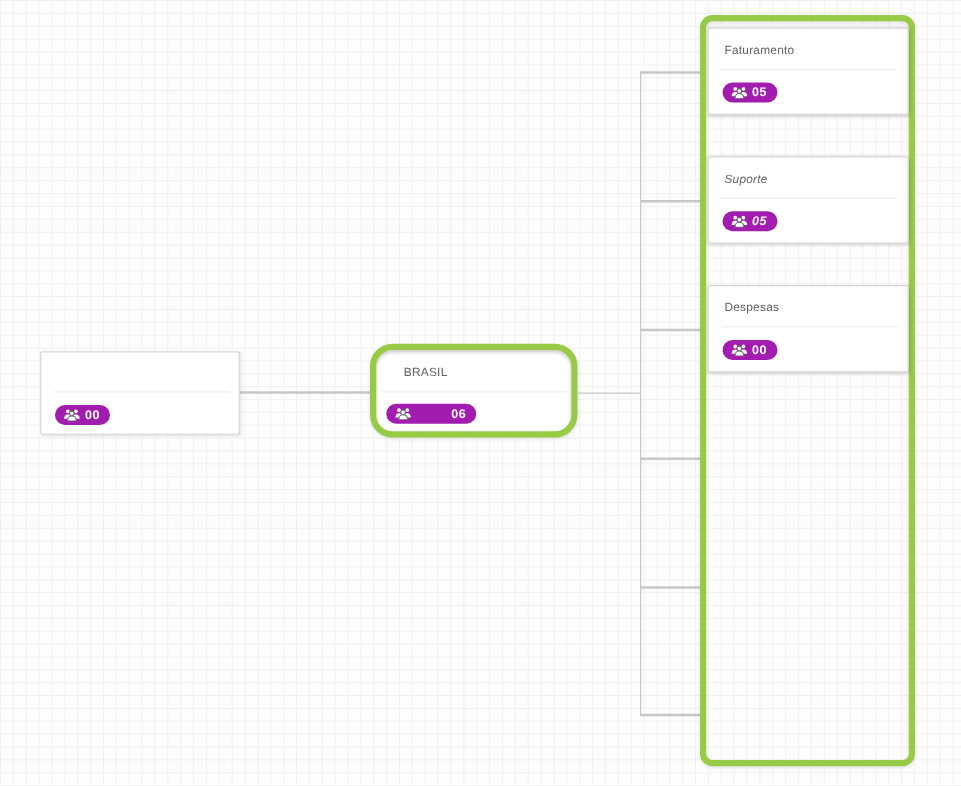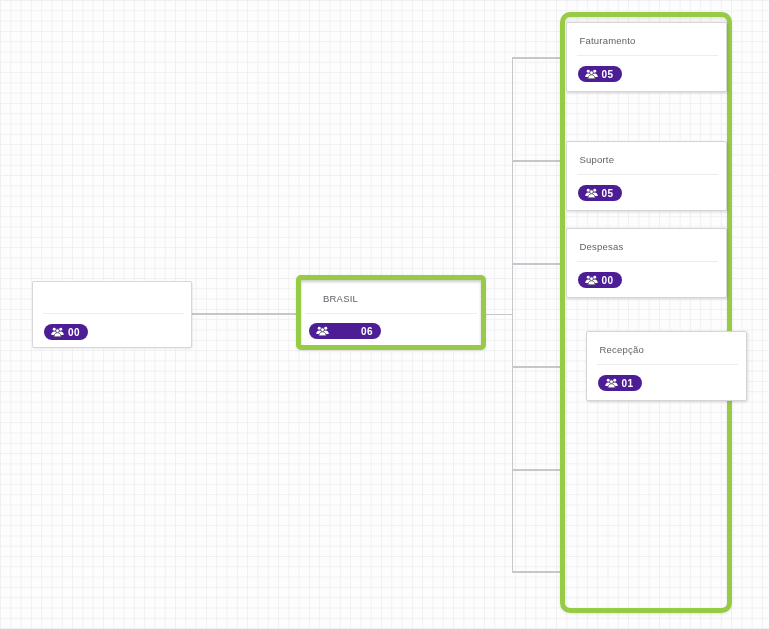--- a/index.html
+++ b/index.html
@@ -41,21 +41,21 @@
     height: 0;
   }
   .badge {
     position: absolute;
     height: 16px;
     display: inline-flex;
     align-items: center;
     gap: 4px;
     padding: 0 8px 0 7px;
     border-radius: 9px;
-    background: #4c1d95;
+    background: #a21caf;
     color: #ffffff;
     font-size: 10px;
     font-weight: bold;
     letter-spacing: 0.5px;
     box-sizing: border-box;
   }
   .badge svg { display: block; }
 
   
   .root-node {
@@ -68,24 +68,24 @@
     box-shadow: 1px 1px 2px rgba(0,0,0,0.07);
     box-sizing: border-box;
   }
   .root-node .divider { top: 31px; left: 10px; right: 7px; }
   .root-node .badge   { left: 11px; top: 42px; }
 
   
   .selected-node {
     position: absolute;
     left: 296px; top: 275px;
-    width: 190px; height: 75px;
+    width: 166px; height: 75px;
     background: #ffffff;
     border: 5px solid #97cb45;
-    border-radius: 5px;
+    border-radius: 18px;
     box-sizing: border-box;
     box-shadow: inset 0 2px 3px rgba(0,0,0,0.20), 0 1px 3px rgba(0,0,0,0.10);
   }
   .selected-node .node-title { left: 22px; top: 13px; }
   .selected-node .divider    { top: 33px; left: 4px; right: 4px; }
   .selected-node .badge      { left: 8px; top: 43px; gap: 32px; }
 
   
   .group {
     position: absolute;
@@ -104,21 +104,21 @@
     border: 1px solid #d5d5d8;
     border-radius: 2px;
     box-shadow: 1px 1px 3px rgba(0,0,0,0.14);
     box-sizing: border-box;
   }
   .dept-card .node-title { left: 13px; top: 12px; }
   .dept-card .divider    { top: 32px; left: 10px; right: 8px; }
   .dept-card .badge      { left: 11px; top: 43px; }
 
   .dept-card:nth-of-type(1) { top: 5px;   }
-  .dept-card:nth-of-type(2) { top: 124px; }
+  .dept-card:nth-of-type(2) { top: 108px; font-style: italic; }
   .dept-card:nth-of-type(3) { top: 211px; }
   .dept-card:nth-of-type(4) { top: 314px; margin-left: 20px; }
   .dept-card:nth-of-type(5) { top: 417px; }
   .dept-card:nth-of-type(6) { top: 520px; }
 </style>
 </head>
 <body>
 
 <div class="canvas">
 
@@ -219,33 +219,16 @@
             <path d="M10.4,12.2 C10.4,8.6 12.4,6.8 15,6.8 C17.6,6.8 19.6,8.6 19.6,12.2 Z"></path>
             <circle cx="10" cy="5.6" r="2.8" stroke="#6b6c70" stroke-width="1.3"></circle>
             <path d="M4.6,14.8 C4.6,10.6 7,8.8 10,8.8 C13,8.8 15.4,10.6 15.4,14.8 Z" stroke="#6b6c70" stroke-width="1.3"></path>
           </g>
         </svg>
         <span>00</span>
       </span>
     </div>
 
 
-    <div class="dept-card">
-      <span class="node-title">Recepção</span>
-      <div class="divider"></div>
-      <span class="badge">
-        <svg width="13" height="10" viewBox="0 0 20 15" xmlns="http://www.w3.org/2000/svg">
-          <g fill="#ffffff">
-            <circle cx="5" cy="3.1" r="2.3"></circle>
-              <circle cx="15" cy="3.1" r="2.3"></circle>
-            <path d="M0.4,12.2 C0.4,8.6 2.4,6.8 5,6.8 C7.6,6.8 9.6,8.6 9.6,12.2 Z"></path>
-            <path d="M10.4,12.2 C10.4,8.6 12.4,6.8 15,6.8 C17.6,6.8 19.6,8.6 19.6,12.2 Z"></path>
-            <circle cx="10" cy="5.6" r="2.8" stroke="#6b6c70" stroke-width="1.3"></circle>
-            <path d="M4.6,14.8 C4.6,10.6 7,8.8 10,8.8 C13,8.8 15.4,10.6 15.4,14.8 Z" stroke="#6b6c70" stroke-width="1.3"></path>
-          </g>
-        </svg>
-        <span>01</span>
-      </span>
-    </div>
 
   </div>
 
 </div>
 
 </body></html>

